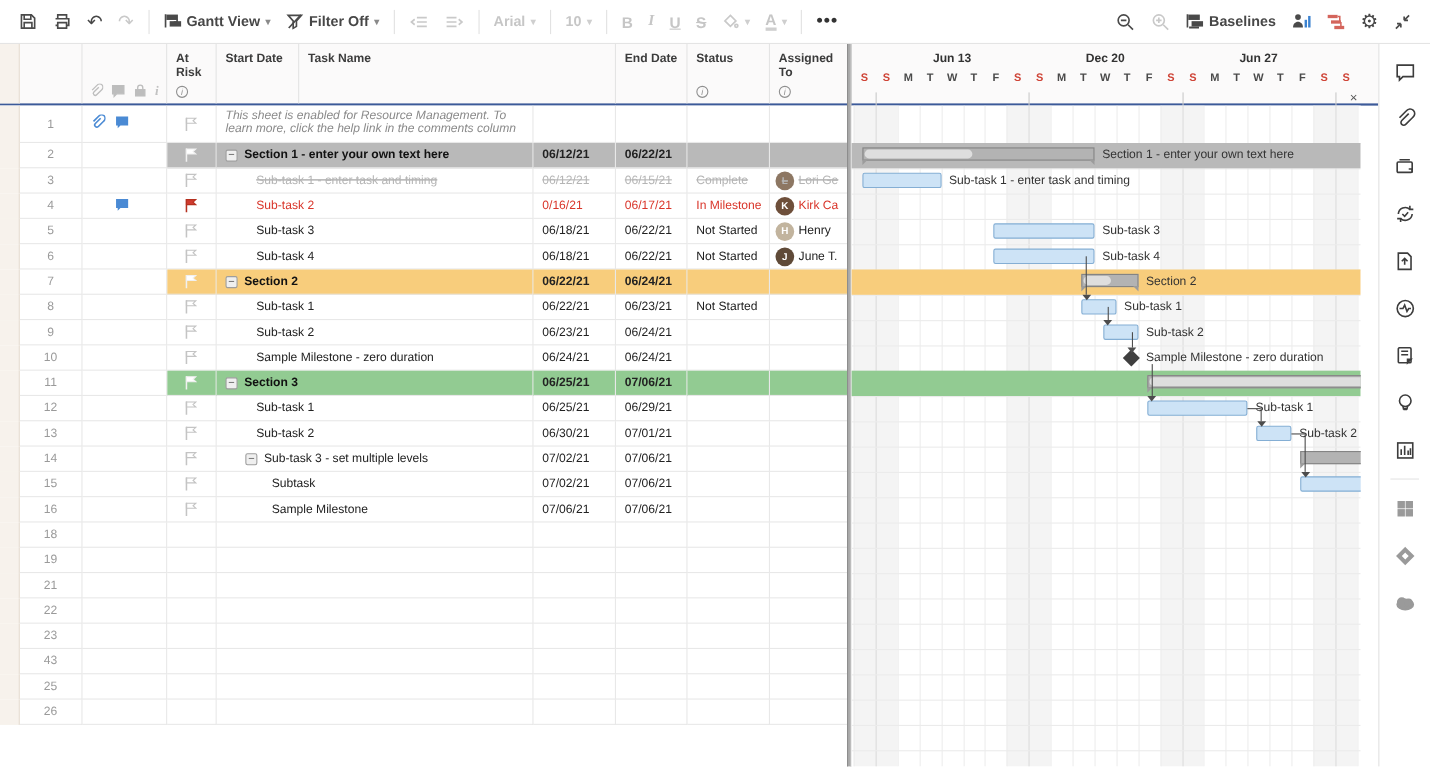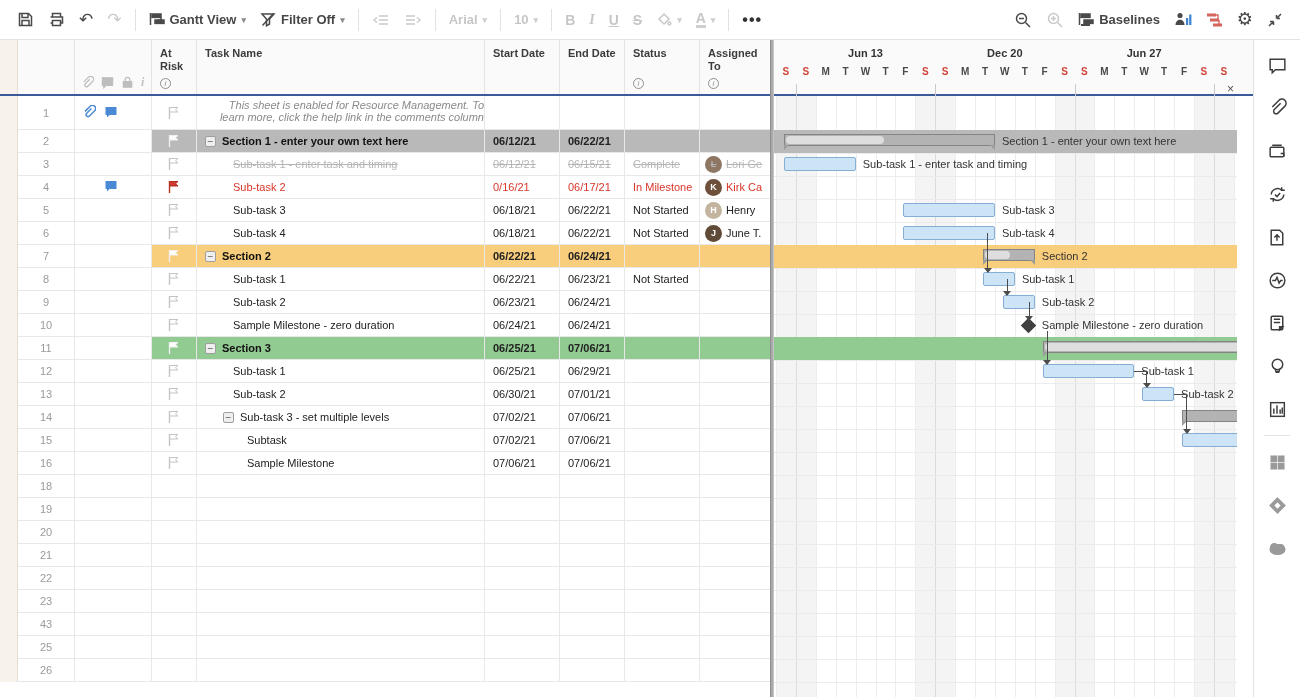--- a/index.html
+++ b/index.html
@@ -47,21 +47,21 @@
   
   .grid { position:absolute; left:0; top:96px; width:770px; height:601px; overflow:hidden; background:#fff; }
   .row { display:flex; height:23px; }
   .row.r1 { height:34px; }
   .c { border-right:1px solid #e8e8e8; border-bottom:1px solid #e8e8e8; height:100%;
     font-size:11px; color:#222; display:flex; align-items:center; overflow:hidden; white-space:nowrap; }
   .c-outer { width:18px; background:#f7f2ec; border-right:1px solid #e6ded3; border-bottom:none; }
   .c-num  { width:57px; justify-content:center; color:#9a9a9a; cursor:pointer; }
   .c-ind  { width:77px; position:relative; }
   .c-risk { width:45px; justify-content:center; cursor:pointer; }
-  .c-name { width:288px; padding-left:8px; cursor:text;text-align:right; }
+  .c-name { width:288px; padding-left:8px; cursor:text; }
   .c-start{ width:75px; padding-left:8px; cursor:text; }
   .c-end  { width:65px; padding-left:8px; cursor:text; }
   .c-status{ width:75px; padding-left:8px; cursor:text; }
   .c-assign{ width:70px; padding-left:5px; gap:4px; cursor:text; border-right:none; }
   .ind-a { position:absolute; left:7px; } .ind-b { position:absolute; left:29px; }
   .sec-gray  { background:#b9b9b9; }
   .sec-orange{ background:#f8cd7c; }
   .sec-green { background:#92cb92; }
   .sec-txt { font-weight:700; color:#121212; }
   .note { font-style:italic; color:#8a8a8a; white-space:normal; line-height:12px; align-items:flex-start; padding-top:3px; }
@@ -260,25 +260,25 @@
             <rect x="2.5" y="6" width="9" height="6" fill="#bdbdbd"></rect>
             <path d="M4.5 6V4a2.5 2.5 0 015 0v2" fill="none" stroke="#bdbdbd" stroke-width="1.3"></path>
           </svg>
         <span class="iitl">i</span>
       </div>
     </div>
     <div class="hcell" style="width:45px">
       <span>At Risk</span>
       <span class="info">i</span>
     </div>
+    <div class="hcell" style="width:75px">
+      <span>Start Date</span>
+    </div>
     <div class="hcell" style="width:288px">
       <span>Task Name</span>
-    </div>
-    <div class="hcell" style="width:75px">
-      <span>Start Date</span>
     </div>
     <div class="hcell" style="width:65px">
       <span>End Date</span>
     </div>
     <div class="hcell" style="width:75px">
       <span>Status</span>
       <span class="info">i</span>
     </div>
     <div class="hcell" style="width:70px;border-right:none">
       <span>Assigned To</span>
@@ -645,31 +645,20 @@
         <div class="c c-risk"></div>
         <div class="c c-name"></div>
         <div class="c c-start"></div>
         <div class="c c-end"></div>
         <div class="c c-status"></div>
         <div class="c c-assign"></div>
       </div>
       <div class="row">
         <div class="c c-outer"></div>
         <div class="c c-num">19</div>
-        <div class="c c-ind"></div>
-        <div class="c c-risk"></div>
-        <div class="c c-name"></div>
-        <div class="c c-start"></div>
-        <div class="c c-end"></div>
-        <div class="c c-status"></div>
-        <div class="c c-assign"></div>
-      </div>
-      <div class="row">
-        <div class="c c-outer"></div>
-        <div class="c c-num">20</div>
         <div class="c c-ind"></div>
         <div class="c c-risk"></div>
         <div class="c c-name"></div>
         <div class="c c-start"></div>
         <div class="c c-end"></div>
         <div class="c c-status"></div>
         <div class="c c-assign"></div>
       </div>
       <div class="row">
         <div class="c c-outer"></div>

